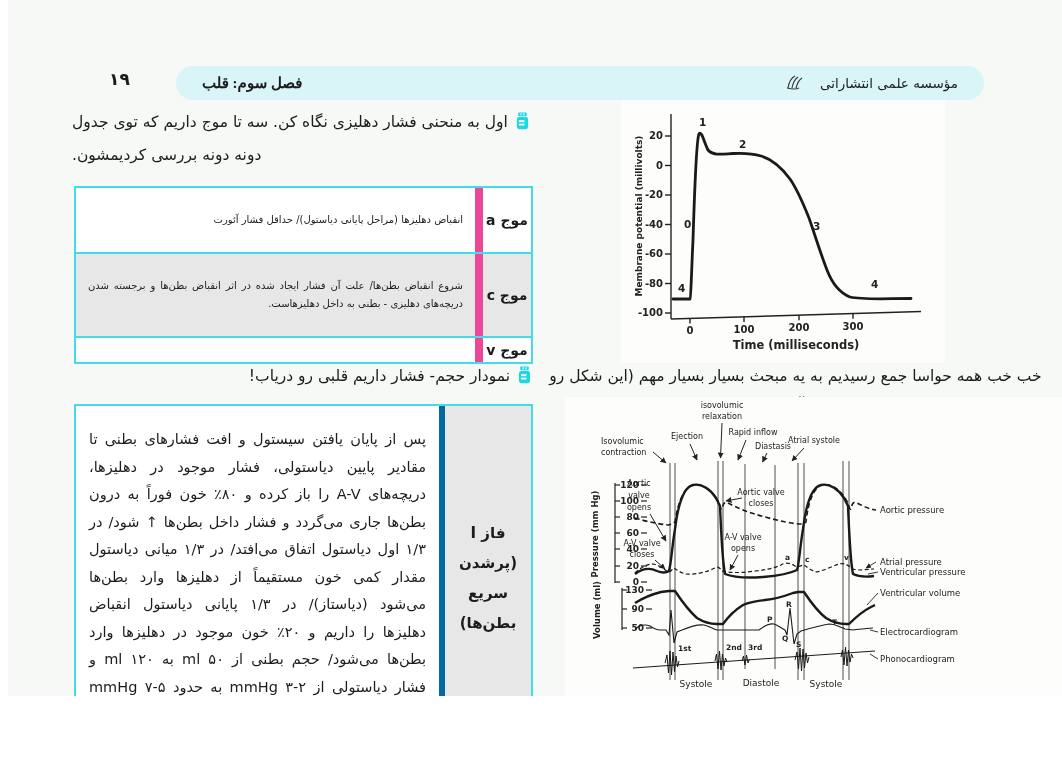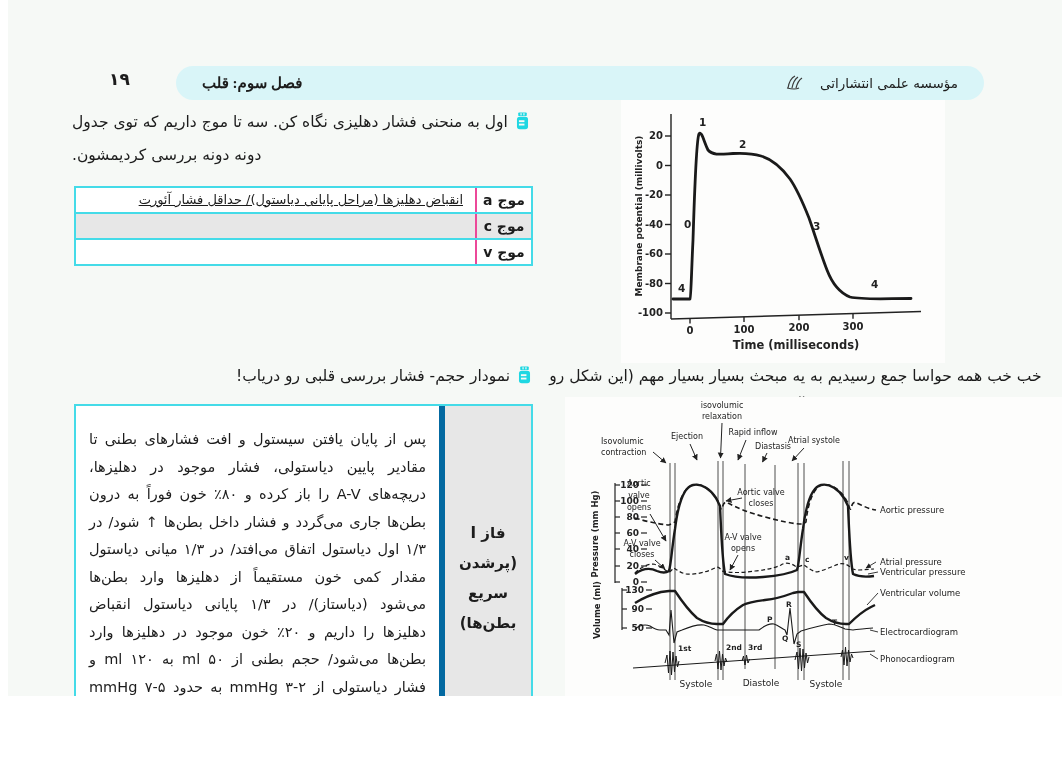--- a/index.html
+++ b/index.html
@@ -15,23 +15,23 @@
   
   .intro{position:absolute;left:64px;top:108px;width:480px;direction:rtl;text-align:left;
         font-size:15.5px;line-height:1.93;}
   .hint-ic{display:inline-block;vertical-align:-3px;margin-left:6px;}
   
   .wave-table{position:absolute;left:66px;top:186px;width:459px;direction:rtl;
         border:2px solid #44dbe8;background:#fff;box-sizing:border-box;}
   .wt-row{display:flex;border-top:2px solid #44dbe8;background:#fff;}
   .wt-row:first-child{border-top:none;}
   .wt-row.shaded{background:#e7e7e7;}
-  .wt-label{width:56px;border-left:2px solid #ec4899;display:flex;align-items:center;
+  .wt-label{width:56px;border-left:8px solid #ec4899;display:flex;align-items:center;
         justify-content:center;font-weight:bold;font-size:14px;padding:4px 2px;box-sizing:border-box;}
-  .wt-desc{flex:1;padding:0 12px;font-size:13px;line-height:1.8;text-align:justify;text-decoration:underline;}
+  .wt-desc{flex:1;padding:23px 12px;font-size:10px;line-height:1.8;text-align:justify;}
   
   .vp-title{position:absolute;left:64px;top:366px;width:461px;direction:rtl;text-align:right;
         font-size:15.5px;}
   
   .note-right{position:absolute;left:528px;top:362px;width:519px;direction:rtl;text-align:center;
         font-size:15.5px;line-height:1.93;}
   
   .phase-table{position:absolute;left:66px;top:404px;width:459px;direction:rtl;display:flex;
         border:2px solid #44dbe8;background:#fff;box-sizing:border-box;}
   .pt-label{width:92px;background:#e7e7e7;border-left:6px solid #0369a1;display:flex;
@@ -91,20 +91,21 @@
     </span><span>اول به منحنی فشار دهلیزی نگاه کن. سه تا موج داریم که توی جدول دونه دونه بررسی کردیمشون.</span>
   </div>
 
   <div class="wave-table">
     <div class="wt-row">
       <div class="wt-label">موج a</div>
       <div class="wt-desc">انقباض دهلیزها (مراحل پایانی دیاستول)/ حداقل فشار آئورت</div>
     </div>
     <div class="wt-row shaded">
       <div class="wt-label">موج c</div>
+      <div class="wt-desc">شروع انقباض بطن‌ها/ علت آن فشار ایجاد شده در اثر انقباض بطن‌ها و برجسته شدن دریچه‌های دهلیزی - بطنی به داخل دهلیزهاست.</div>
     </div>
     <div class="wt-row">
       <div class="wt-label">موج v</div>
     </div>
   </div>
 
   <div class="ap-figure">
     <svg width="324" height="263" viewBox="0 0 324 263">
       <g stroke="#222" stroke-width="1.4" fill="none">
         <path d="M50,14 L50,219"></path>
@@ -162,21 +163,21 @@
           <rect x="5" y="0.5" width="10" height="4.2" rx="1"></rect>
           <rect x="3.5" y="5.6" width="13" height="14.5" rx="3.2"></rect>
         </g>
         <g fill="#f6f9f6">
           <rect x="7.6" y="1.3" width="1.4" height="2.6"></rect>
           <rect x="11" y="1.3" width="1.4" height="2.6"></rect>
           <rect x="5.8" y="9.6" width="6.5" height="2.2"></rect>
           <rect x="5.8" y="13.6" width="6.5" height="2.2"></rect>
         </g>
       </svg>
-    </span><span>نمودار حجم- فشار بررسی قلبی رو دریاب!</span>
+    </span><span>نمودار حجم- فشار داریم قلبی رو دریاب!</span>
   </div>
 
   <div class="phase-table">
     <div class="pt-label">فاز I (پرشدن سریع بطن‌ها)</div>
     <div class="pt-desc">پس از پایان یافتن سیستول و افت فشارهای بطنی تا مقادیر پایین دیاستولی، فشار موجود در دهلیزها، دریچه‌های A-V را باز کرده و ۸۰٪ خون فوراً به درون بطن‌ها جاری می‌گردد و فشار داخل بطن‌ها ↑ شود/ در ۱/۳ اول دیاستول اتفاق می‌افتد/ در ۱/۳ میانی دیاستول مقدار کمی خون مستقیماً از دهلیزها وارد بطن‌ها می‌شود (دیاستاز)/ در ۱/۳ پایانی دیاستول انقباض دهلیزها را داریم و ۲۰٪ خون موجود در دهلیزها وارد بطن‌ها می‌شود/ حجم بطنی از ۵۰ ml به ۱۲۰ ml و فشار دیاستولی از ۲-۳ mmHg به حدود ۵-۷ mmHg می‌رسد.</div>
   </div>
 
   <div class="wiggers-figure">
     <svg width="498" height="308" viewBox="0 0 498 308">
       <defs>

